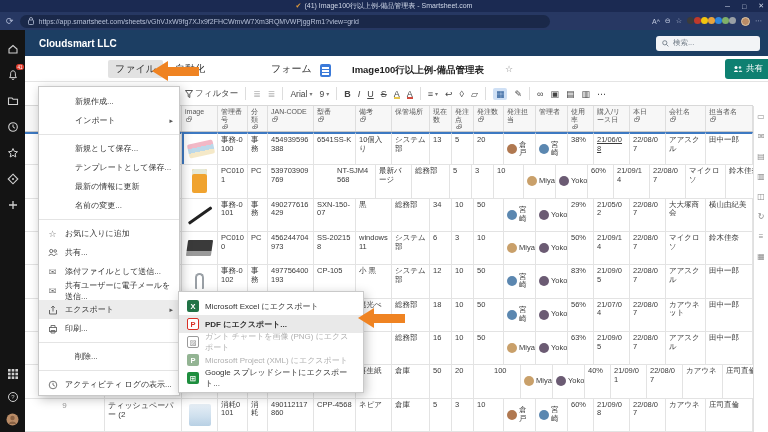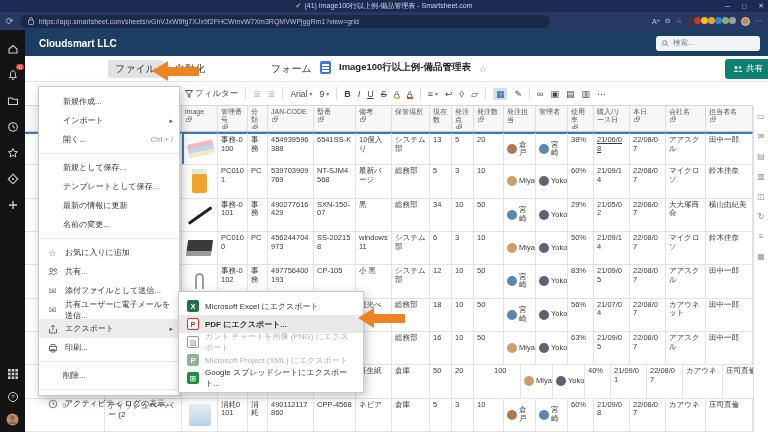--- a/index.html
+++ b/index.html
@@ -27,21 +27,21 @@
   .sb-bottom{margin-top:auto;display:flex;flex-direction:column;align-items:center;gap:10px;padding-bottom:6px}
   .main{position:relative;flex:1;background:#fff;overflow:hidden}
 
   .appheader{position:absolute;left:0;top:0;right:0;height:26px;background:#1c3e63;display:flex;align-items:center;color:#fff}
   .org{font-size:10px;font-weight:bold;margin-left:14px}
   .search-pill{margin-left:auto;margin-right:8px;width:104px;height:15px;background:#f2f4f6;border-radius:3px;display:flex;align-items:center;gap:4px;padding:0 6px;color:#6f7a85;font-size:7.5px}
 
   .menurow{position:absolute;left:0;top:26px;right:0;height:26px;background:#fff;border-bottom:1px solid #e4e4e4}
   .menu-item{position:absolute;top:4px;height:18px;display:flex;align-items:center;padding:0 7px;font-size:10px;color:#333;border-radius:2px}
   .menu-item.active{background:#e2e2e2}
-  .sheet-title-group{position:absolute;left:295px;top:0;height:18px;display:flex;align-items:flex-end;gap:8px}
+  .sheet-title-group{position:absolute;left:295px;top:8px;height:18px;display:flex;align-items:flex-start;gap:21px}
   .doc-ic{width:11px;height:13px;background:#3b7ad9;border-radius:2px;position:relative}
   .doc-ic::after{content:"";position:absolute;left:2px;top:3px;width:7px;height:1.5px;background:#fff;box-shadow:0 3px 0 #fff,0 6px 0 #fff}
   .sheet-title{font-size:9.5px;font-weight:bold;color:#222}
   .title-star{color:#8a8a8a;font-size:9px}
   .share-btn{position:absolute;right:-3px;top:3px;height:20px;background:#0e8071;color:#fff;font-size:8.5px;display:flex;align-items:center;gap:3px;padding:0 8px;border-radius:3px}
 
   .toolbar{position:absolute;left:0;top:52px;right:15px;height:24px;border-bottom:1px solid #d8d8d8;display:flex;align-items:center;padding-left:160px;font-size:8.5px;color:#444;gap:7px;white-space:nowrap;overflow:hidden}
   .tb-sep{width:1px;height:13px;background:#ddd}
   .tb{display:flex;align-items:center;gap:2px}
   .tb.dim{color:#b5b5b5}
@@ -71,21 +71,21 @@
   .im-laptop{width:25px;height:16px;background:linear-gradient(#3a3a3a 68%,#9a9a9a 68%);transform:skewX(-8deg);border-radius:1px}
   .im-clip{width:9px;height:16px;border:2px solid #9aa0a6;border-bottom:none;border-radius:5px 5px 1px 1px}
   .im-ream{width:28px;height:15px;background:#d9c4a8;border-radius:2px;box-shadow:inset 0 -4px 0 #c3ab8d}
   .im-tissue{width:22px;height:22px;background:linear-gradient(180deg,#e6eef5 0%,#cfe0ee 55%,#b8d0e4 100%);border-radius:2px}
 
   .rail{position:absolute;right:0;top:76px;width:15px;bottom:0;background:#fff;border-left:1px solid #e0e0e0;display:flex;flex-direction:column;align-items:center;gap:11px;padding-top:6px}
   .rail span{font-size:8px;color:#8a8a8a}
 
   
   .filemenu{position:absolute;left:13px;top:56px;width:142px;height:310px;background:#fff;border:1px solid #c9c9c9;box-shadow:2px 3px 10px rgba(0,0,0,.25);z-index:50;padding:5px 0;font-size:8px;color:#333}
-  .fm-item{height:19px;display:flex;align-items:center;padding-left:24px;padding-right:6px;position:relative}
+  .fm-item{height:19px;display:flex;align-items:center;padding-left:36px;padding-right:6px;position:relative}
   .fm-item.hasicon{padding-left:26px}
   .fm-item.active{background:#ececec}
   .fm-ico{position:absolute;left:8px;top:4px;width:11px;height:11px;display:flex;align-items:center;justify-content:center;color:#666;font-size:9px}
   .fm-sc{margin-left:auto;color:#999;font-size:7.5px}
   .fm-sub{margin-left:auto;color:#555;font-size:7px}
   .fm-sep{border-top:1px solid #e4e4e4;margin:4px 0}
 
   
   .submenu{position:absolute;left:153px;top:261px;width:186px;background:#fff;border:1px solid #c9c9c9;box-shadow:2px 3px 10px rgba(0,0,0,.25);z-index:55;padding:5px 0;font-size:8px;color:#333}
   .sm-item{height:18px;display:flex;align-items:center;gap:6px;padding:0 8px}
@@ -425,21 +425,21 @@
             </div>
             <div class="trow">
               <div class="td num" style="width: 80px; flex: 0 0 auto;">2</div>
               <div class="td" style="width: 77px; flex: 0 0 auto; font-size: 8px;"></div>
               <div class="td imgc" style="width: 36px; flex: 0 0 auto;">
                 <div class="im-software"></div>
               </div>
               <div class="td" style="width: 30px; flex: 0 0 auto;">PC0101</div>
               <div class="td" style="width: 20px; flex: 0 0 auto;">PC</div>
               <div class="td" style="width: 46px; flex: 0 0 auto;">539703909769</div>
-              <div class="td" style="width: 42px; flex: 0 0 auto;">NT-SJM4568</div>
+              <div class="td" style="width: 42px; flex: 0 0 auto; margin-left: 20px;">NT-SJM4568</div>
               <div class="td" style="width: 36px; flex: 0 0 auto;">最新バージ</div>
               <div class="td" style="width: 38px; flex: 0 0 auto;">総務部</div>
               <div class="td" style="width: 22px; flex: 0 0 auto;">5</div>
               <div class="td" style="width: 22px; flex: 0 0 auto;">3</div>
               <div class="td" style="width: 30px; flex: 0 0 auto;">10</div>
               <div class="td av" style="width: 32px; flex: 0 0 auto;">
                 <span class="avc" style="background: rgb(201, 160, 106);"></span>
                 <span>Miya</span>
               </div>
               <div class="td av" style="width: 32px; flex: 0 0 auto;">
@@ -666,24 +666,20 @@
         </div>
 
       <div class="filemenu" id="filemenu">
           <div class="fm-item">
             <span>新規作成...</span>
           </div>
           <div class="fm-item">
             <span>インポート</span>
             <span class="fm-sub">▸</span>
           </div>
-          <div class="fm-item">
-            <span>開く...</span>
-            <span class="fm-sc">Ctrl + /</span>
-          </div>
           <div class="fm-sep"></div>
           <div class="fm-item">
             <span>新規として保存...</span>
           </div>
           <div class="fm-item">
             <span>テンプレートとして保存...</span>
           </div>
           <div class="fm-item">
             <span>最新の情報に更新</span>
           </div>

